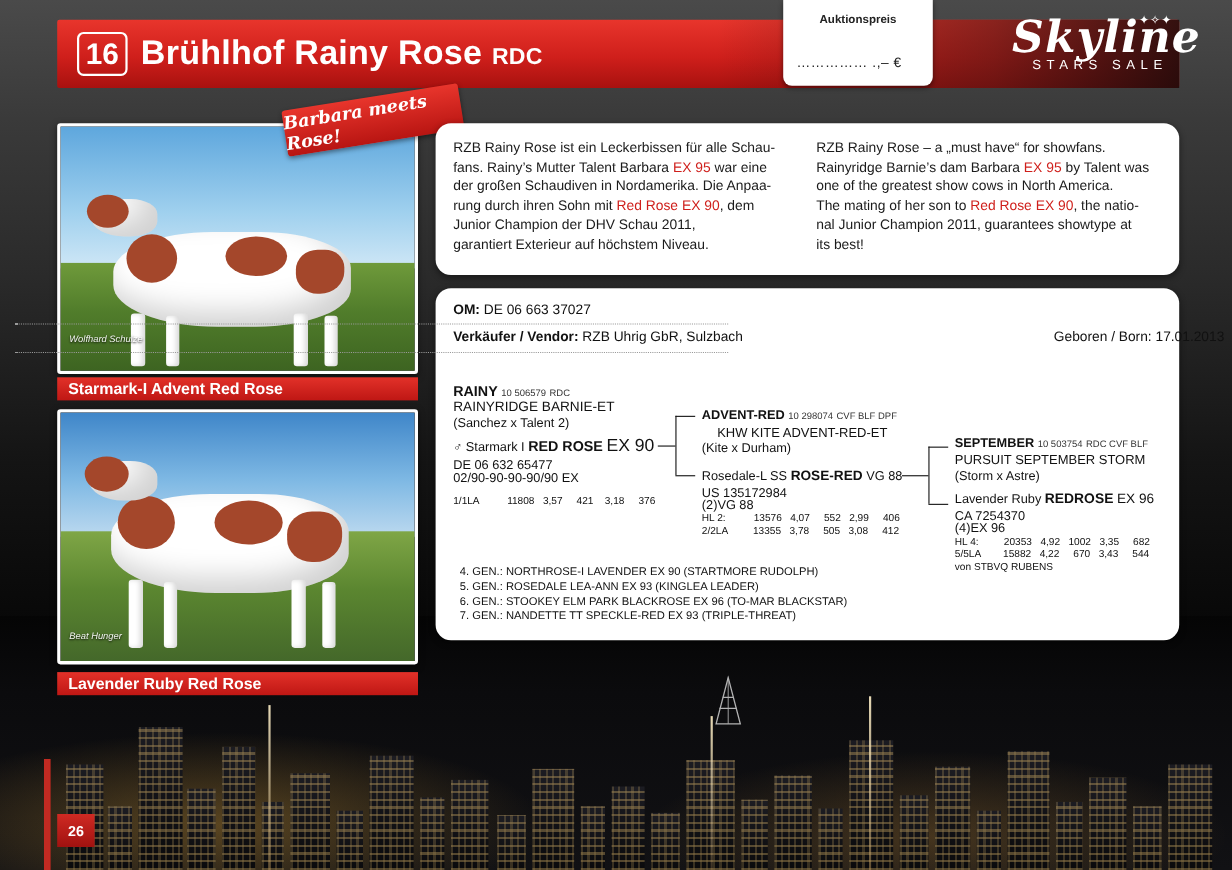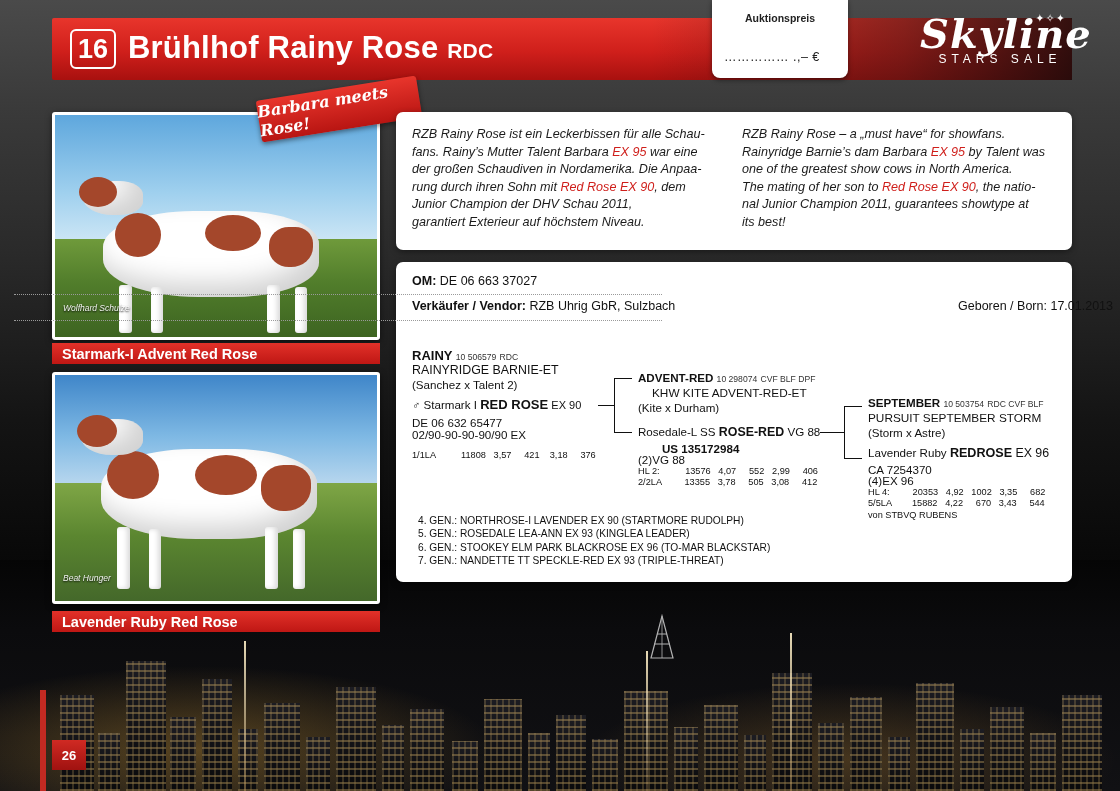--- a/index.html
+++ b/index.html
@@ -102,21 +102,21 @@
   .sticker {
     position:absolute; left:258px; top:88px; width:162px; height:42px;
     background:linear-gradient(180deg,#e8352c,#b81512);
     transform:rotate(-9deg); border-radius:3px;
     box-shadow:0 2px 5px rgba(0,0,0,.45);
     display:flex; align-items:center; justify-content:center;
   }
   .sticker span { color:#fff; font-family:"DejaVu Serif", serif; font-style:italic; font-weight:bold; font-size:16px; }
 
   
-  .card { position:absolute; background:#fff; border-radius:7px; box-shadow:0 2px 6px rgba(0,0,0,.4);font-style:italic; }
+  .card { position:absolute; background:#fff; border-radius:14px; box-shadow:0 2px 6px rgba(0,0,0,.4); }
   .card-text { left:396px; top:112px; width:676px; height:138px; }
   .card-data { left:396px; top:262px; width:676px; height:320px; }
 
   .col { position:absolute; top:14px; font-size:12.6px; color:#1b1b1b; line-height:17.6px; }
   .colL { left:16px; width:318px; }
   .colR { left:346px; width:316px; }
   .hl { color:#cf1f1b; }
 
   
   .dline { position:absolute; font-size:12.5px; color:#111; }
@@ -290,21 +290,21 @@
   <span class="num">10 506579</span>
   <span class="num">RDC</span>
 </div>
 <div class="ped" style="left:412px; top:363px; font-size:12.4px;">RAINYRIDGE BARNIE-ET</div>
 <div class="ped tiny" style="left:412px; top:378px;">(Sanchez x Talent 2)</div>
 
 <div class="ped" style="left:412px; top:397px;">
   <span style="font-size:11px;">♂</span>
   <span>Starmark I</span>
   <span class="nm" style="font-size:13px;">RED ROSE</span>
-  <span style="font-size:11px;">EX 90</span>
+  <span style="font-size:16px;">EX 90</span>
 </div>
 <div class="ped tiny" style="left:412px; top:416px;">DE 06 632 65477</div>
 <div class="ped tiny" style="left:412px; top:428px;">02/90-90-90-90/90    EX</div>
 <div class="prod" style="left:412px; top:450px;">1/1LA          11808   3,57     421    3,18     376</div>
 
 <div class="brkh" style="left:598px; top:405px; width:16px;"></div>
 <div class="brk" style="left:614px; top:378px; height:54px;"></div>
 <div class="brkh" style="left:614px; top:378px; width:18px;"></div>
 <div class="brkh" style="left:614px; top:432px; width:18px;"></div>
 
@@ -314,21 +314,21 @@
   <span class="num">CVF BLF DPF</span>
 </div>
 <div class="ped" style="left:652px; top:386px; font-size:11.8px;">KHW KITE ADVENT-RED-ET</div>
 <div class="ped tiny" style="left:638px; top:401px;">(Kite x Durham)</div>
 
 <div class="ped" style="left:638px; top:425px;">
   <span>Rosedale-L SS</span>
   <span class="nm" style="font-size:12.4px;">ROSE-RED</span>
   <span>VG 88</span>
 </div>
-<div class="ped tiny" style="left:662px; top:442px;font-weight:bold;">US 135172984</div>
+<div class="ped tiny" style="left:638px; top:442px;">US 135172984</div>
 <div class="ped tiny" style="left:638px; top:453px;">(2)VG 88</div>
 <div class="prod" style="left:638px; top:466px;">HL 2:          13576   4,07     552   2,99     406</div>
 <div class="prod" style="left:638px; top:477px;">2/2LA         13355   3,78     505   3,08     412</div>
 
 <div class="brkh" style="left:820px; top:432px; width:24px;"></div>
 <div class="brk" style="left:844px; top:406px; height:52px;"></div>
 <div class="brkh" style="left:844px; top:406px; width:18px;"></div>
 <div class="brkh" style="left:844px; top:458px; width:18px;"></div>
 
 <div class="ped" style="left:868px; top:396px;">

